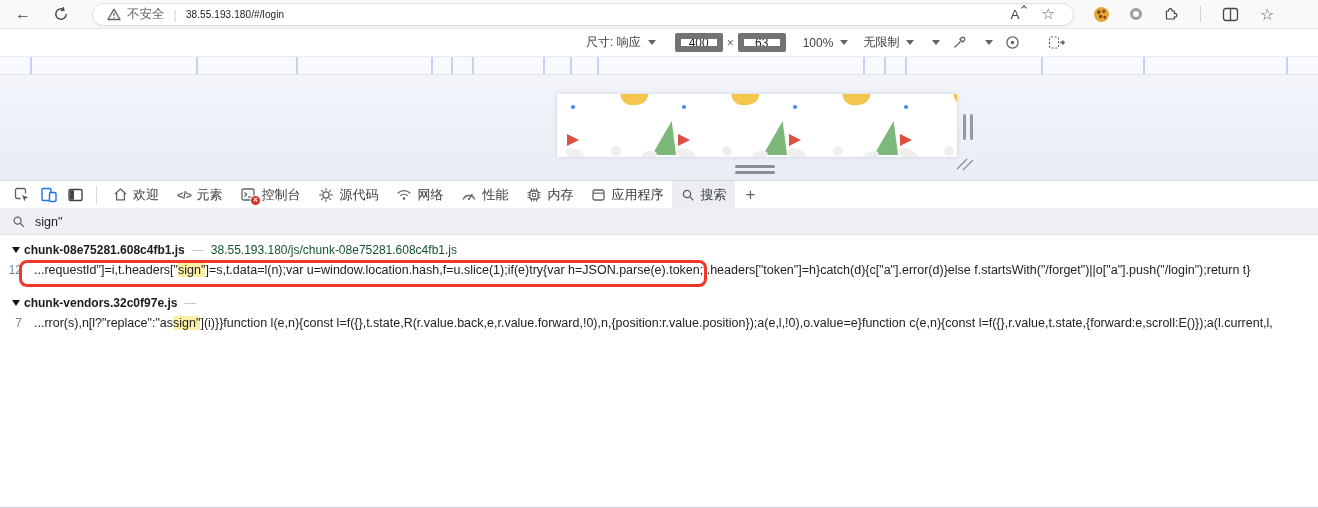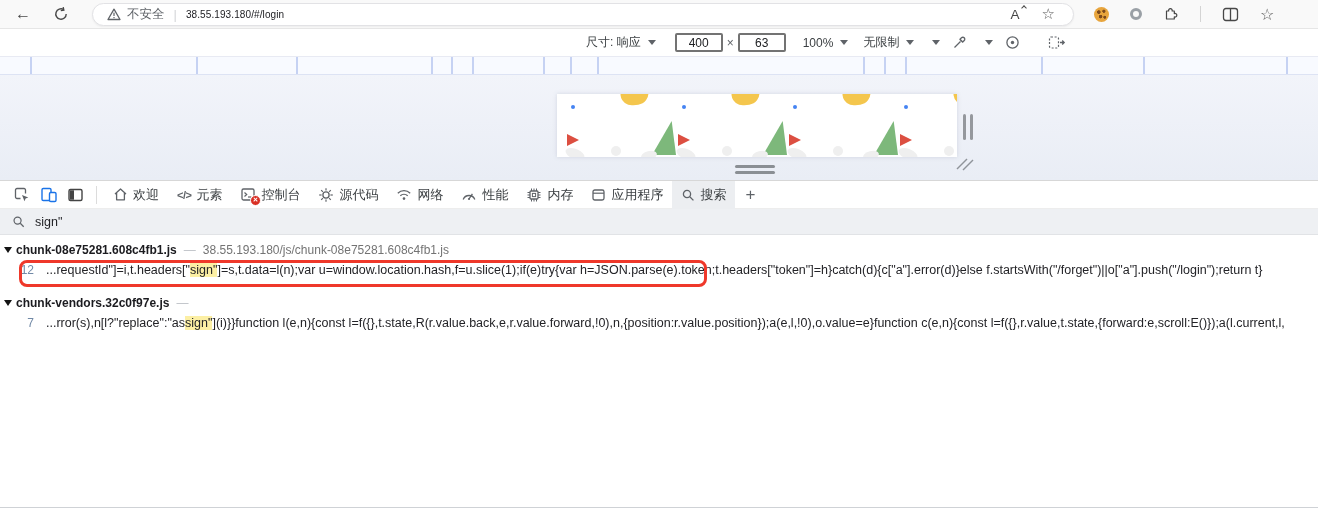--- a/index.html
+++ b/index.html
@@ -28,21 +28,21 @@
       radial-gradient(circle at 72% 68%, #7c4a1d 0 1.2px, transparent 1.8px),
       #e8a53d; }
   .gray-ring { width:12px; height:12px; border:3px solid #9aa0a6; border-radius:50%; }
   .v-div { width:1px; height:16px; background:#d4d4d4; }
   .half-star { font-size:16px; color:#5a5a5a; margin-right:-9px; }
 
   
   .devbar { height:27px; background:#fff; display:flex; align-items:center; font-size:12px; color:#3c4043; padding-left:586px; }
   .caret { width:0; height:0; border-left:4px solid transparent; border-right:4px solid transparent; border-top:5px solid #5f6368; display:inline-block; }
   .devgrp { display:flex; align-items:center; gap:7px; }
-  .dim-input { width:48px; height:19px; border:2px solid #737373; border-radius:2px; background:#fff; text-align:center; font-size:12px; color:#202124; font-family:"Liberation Sans",sans-serif; }
+  .dim-input { width:48px; height:19px; border:6px solid #737373; border-radius:2px; background:#fff; text-align:center; font-size:12px; color:#202124; font-family:"Liberation Sans",sans-serif; }
   .mult { color:#5f6368; margin:0 4px; }
 
   
   .mq { position:relative; height:19px; background:#f8faff; border-top:1px solid #e8eaf3; border-bottom:1px solid #dde3f4; }
   .mqsep { position:absolute; top:0; bottom:0; width:2px; background:#c6d2f3; }
 
   
   .canvas { position:relative; height:105px; background:linear-gradient(180deg,#f2f4fa 0%, #e9edf5 100%); }
   .vp { position:absolute; left:557px; top:19px; width:400px; height:63px; background:#fff; overflow:hidden; box-shadow:0 0 4px rgba(120,130,160,.25); }
   .rep { position:absolute; top:0; width:111px; height:63px; }
@@ -79,26 +79,26 @@
       radial-gradient(circle at 72% 68%, #7c4a1d 0 1.1px, transparent 1.7px),
       #e8a53d; }
   .plus-tab { font-size:17px; color:#5f6368; padding:0 10px; font-weight:400; }
 
   
   .searchrow { height:26px; background:#eef0f3; border-bottom:1px solid #e1e3e6; display:flex; align-items:center; padding-left:12px; gap:10px; }
   .query-text { font-size:12.5px; color:#1f1f23; font-weight:500; }
 
   
   .results { background:#fff; padding-top:6px; }
-  .ghead { display:flex; align-items:center; height:17px; padding-left:4px; font-size:12px; white-space:nowrap; overflow:hidden; }
+  .ghead { display:flex; align-items:center; height:17px; padding-left:12px; font-size:12px; white-space:nowrap; overflow:hidden; }
   .cdown { width:0; height:0; border-left:4px solid transparent; border-right:4px solid transparent; border-top:6px solid #141414; margin-right:4px; flex:none; }
   .fname { font-weight:700; color:#1b1b1f; }
   .gsep { color:#bdc1c6; margin:0 7px; }
-  .gurl { color:#737373; }
-  .rline { display:flex; align-items:center; height:23px; font-size:12.5px; color:#232327; white-space:nowrap; overflow:hidden; padding-left:12px; }
+  .gurl { color:#14532d; }
+  .rline { display:flex; align-items:center; height:23px; font-size:12.5px; color:#232327; white-space:nowrap; overflow:hidden; }
   .ln { min-width:22px; text-align:right; color:#7189a6; font-size:12px; margin-right:12px; flex:none; }
   .hl { background:#fcefa4; }
   .ghead2 { margin-top:13px; }
 
   
   .redbox { position:absolute; left:19px; top:260px; width:688px; height:27px; border:3px solid #ef382a; border-radius:8px; z-index:6; pointer-events:none; }
   .bottom-edge { position:absolute; left:0; right:0; bottom:0; height:1px; background:#cfd2d6; }
 </style>
 </head>
 <body>

